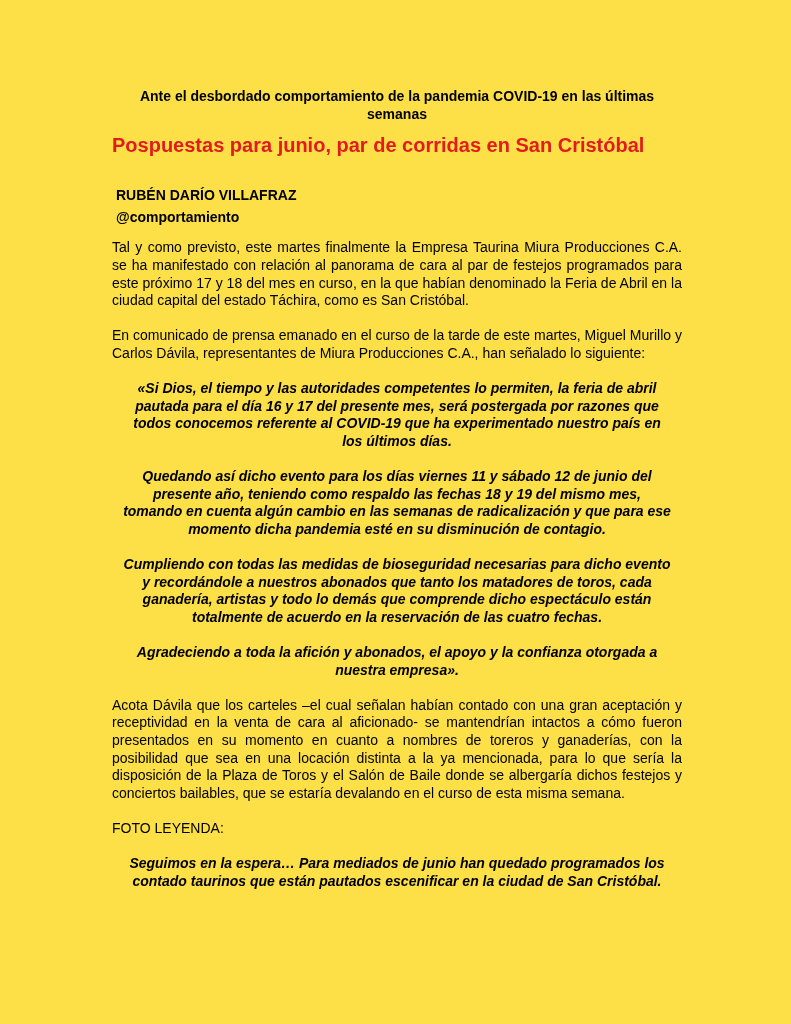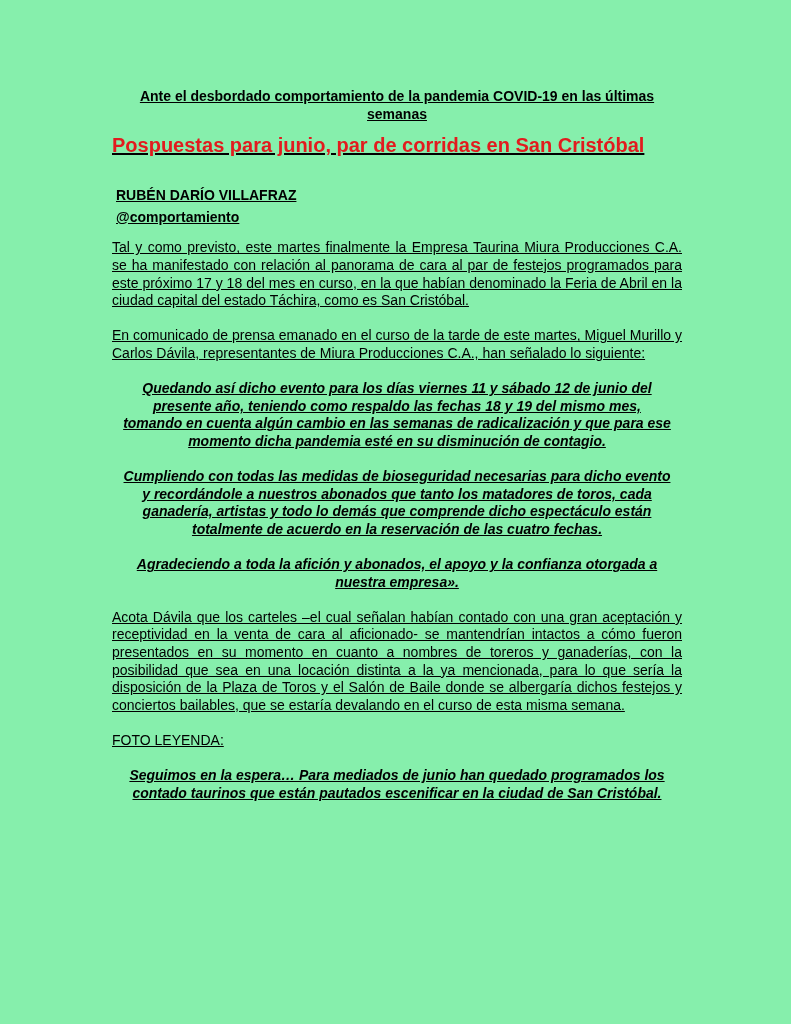--- a/index.html
+++ b/index.html
@@ -60,37 +60,38 @@
     text-align: center;
     padding: 0 10px;
   }
   .caption-credit {
     display: block;
   }
 </style>
 </head>
 <body>
 
-<div class="page" style="background: #86efac; color: rgb(0, 0, 0); text-decoration: underline;">
+<div class="page" style="background: #fde047; color: rgb(0, 0, 0);">
 
   <p class="kicker">Ante el desbordado comportamiento de la pandemia COVID-19 en las últimas semanas</p>
 
   <h1 class="headline" style="color: rgb(226, 27, 30);">Pospuestas para junio, par de corridas en San Cristóbal</h1>
 
   <div class="byline-block">
     <p class="byline-name">RUBÉN DARÍO VILLAFRAZ</p>
     <p class="byline-handle">@comportamiento</p>
   </div>
 
   <div>
 
     <p class="para body-para">Tal y como previsto, este martes finalmente la Empresa Taurina Miura Producciones C.A. se ha manifestado con relación al panorama de cara al par de festejos programados para este próximo 17 y 18 del mes en curso, en la que habían denominado la Feria de Abril en la ciudad capital del estado Táchira, como es San Cristóbal.</p>
 
     <p class="para body-para">En comunicado de prensa emanado en el curso de la tarde de este martes, Miguel Murillo y Carlos Dávila, representantes de Miura Producciones C.A., han señalado lo siguiente:</p>
 
+    <p class="para quote-para">«Si Dios, el tiempo y las autoridades competentes lo permiten, la feria de abril pautada para el día 16 y 17 del presente mes, será postergada por razones que todos conocemos referente al COVID-19 que ha experimentado nuestro país en los últimos días.</p>
 
     <p class="para quote-para">Quedando así dicho evento para los días viernes 11 y sábado 12 de junio del presente año, teniendo como respaldo las fechas 18 y 19 del mismo mes, tomando en cuenta algún cambio en las semanas de radicalización y que para ese momento dicha pandemia esté en su disminución de contagio.</p>
 
     <p class="para quote-para">Cumpliendo con todas las medidas de bioseguridad necesarias para dicho evento y recordándole a nuestros abonados que tanto los matadores de toros, cada ganadería, artistas y todo lo demás que comprende dicho espectáculo están totalmente de acuerdo en la reservación de las cuatro fechas.</p>
 
     <p class="para quote-para">Agradeciendo a toda la afición y abonados, el apoyo y la confianza otorgada a nuestra empresa».</p>
 
     <p class="para body-para">Acota Dávila que los carteles –el cual señalan habían contado con una gran aceptación y receptividad en la venta de cara al aficionado- se mantendrían intactos a cómo fueron presentados en su momento en cuanto a nombres de toreros y ganaderías, con la posibilidad que sea en una locación distinta a la ya mencionada, para lo que sería la disposición de la Plaza de Toros y el Salón de Baile donde se albergaría dichos festejos y conciertos bailables, que se estaría devalando en el curso de esta misma semana.</p>
 
     <p class="para plain-para">FOTO LEYENDA:</p>

